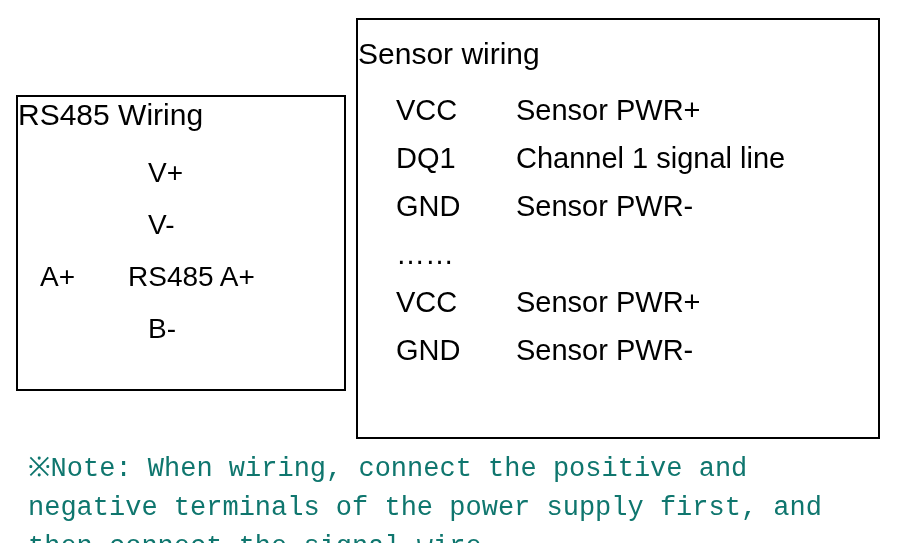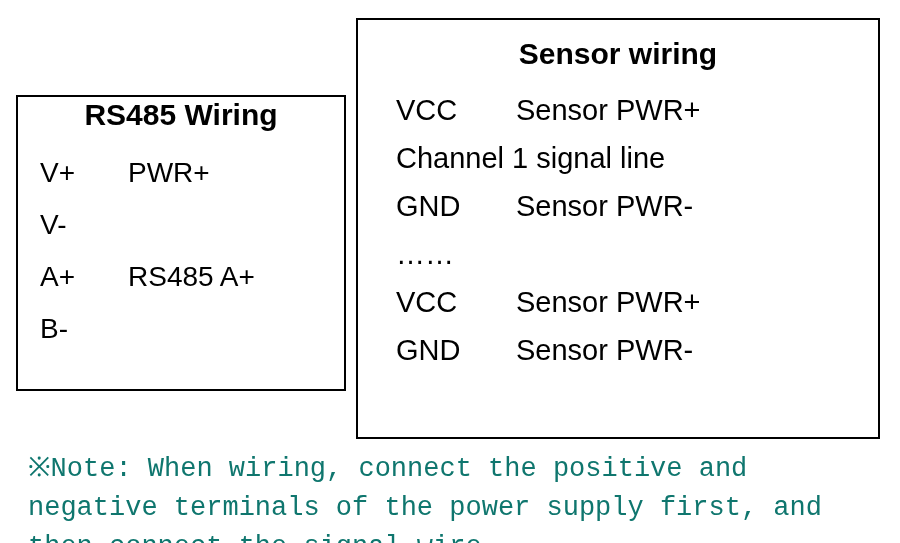--- a/index.html
+++ b/index.html
@@ -29,31 +29,31 @@
     height: 296px;
   }
   .sensor-box {
     left: 356px;
     top: 18px;
     width: 524px;
     height: 421px;
     padding-top: 16px;
   }
   .box-title {
-    font-weight: bold;
-    text-align: center;
+    font-weight: normal;
     font-size: 30px;
     line-height: 36px;
   }
   .rows {
     margin-top: 14px;
   }
   .row {
     display: flex;
     align-items: center;
+    justify-content: center;
   }
   .rs485-box .row {
     height: 52px;
     font-size: 28px;
     padding-left: 22px;
   }
   .rs485-box .pin {
     width: 88px;
     flex: 0 0 auto;
   }
@@ -84,21 +84,20 @@
 </head>
 <body>
 
 <div class="canvas">
 
   <div class="box rs485-box">
     <div class="box-title">RS485 Wiring</div>
     <div class="rows">
       <div class="row">
         <span class="pin">V+</span>
-        <span class="desc">PWR+</span>
       </div>
       <div class="row">
         <span class="pin">V-</span>
       </div>
       <div class="row">
         <span class="pin">A+</span>
         <span class="desc">RS485 A+</span>
       </div>
       <div class="row">
         <span class="pin">B-</span>
@@ -107,20 +106,21 @@
   </div>
 
   <div class="box sensor-box">
     <div class="box-title">Sensor wiring</div>
     <div class="rows">
       <div class="row">
         <span class="pin">VCC</span>
         <span class="desc">Sensor PWR+</span>
       </div>
       <div class="row">
+        <span class="pin">DQ1</span>
         <span class="desc">Channel 1 signal line</span>
       </div>
       <div class="row">
         <span class="pin">GND</span>
         <span class="desc">Sensor PWR-</span>
       </div>
       <div class="row">
         <span class="pin">……</span>
         <span class="desc"></span>
       </div>

